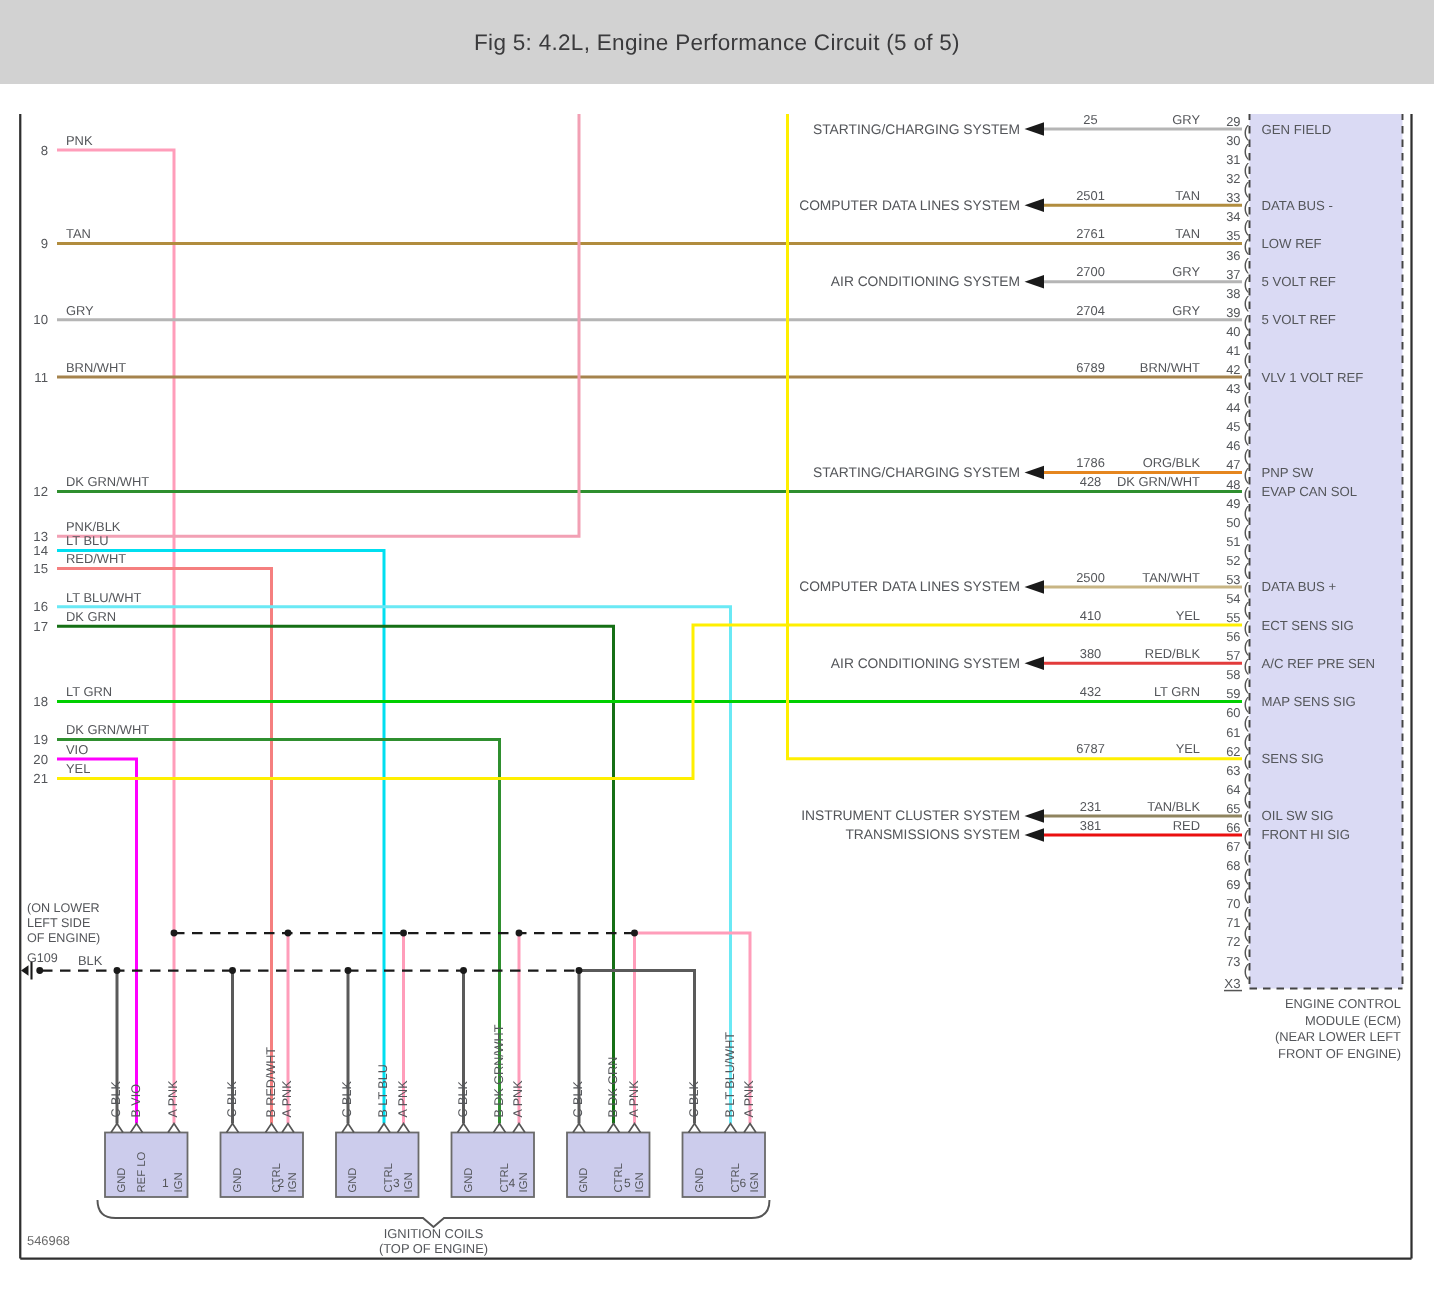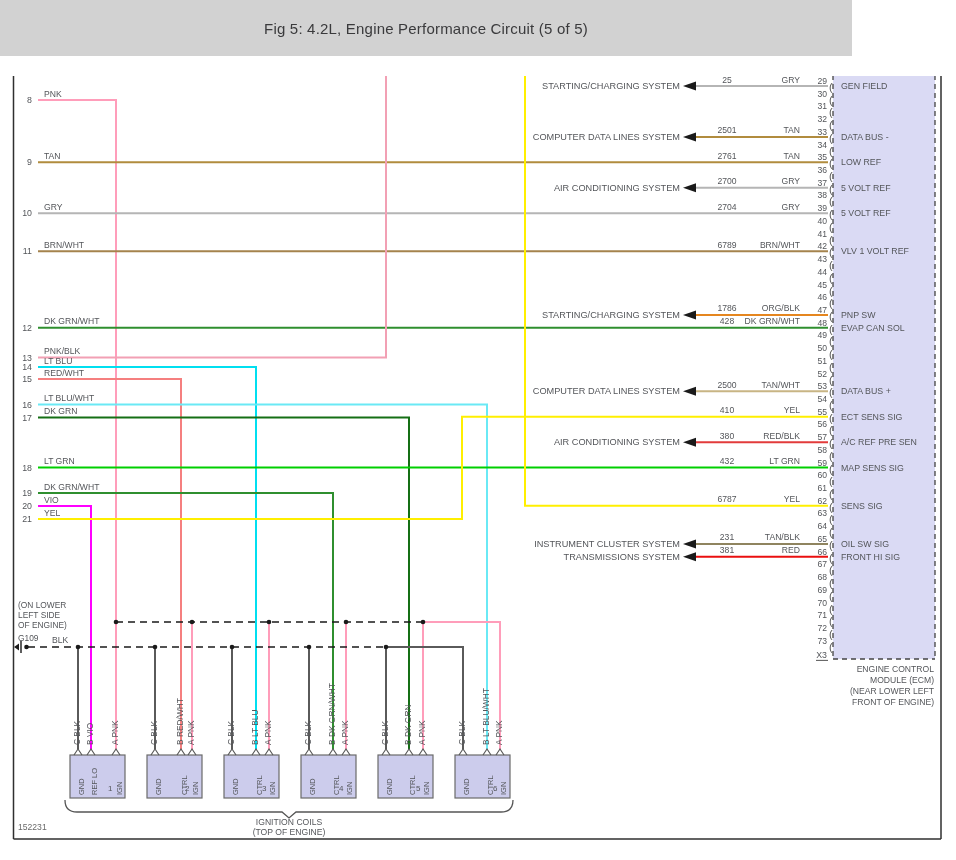--- a/index.html
+++ b/index.html
@@ -1,31 +1,31 @@
 <!DOCTYPE html>
 <html><head>
 <meta charset="utf-8">
 <style>
   html,body{margin:0;padding:0;background:#ffffff;}
   body{width:956px;height:860px;position:relative;overflow:hidden;
        font-family:"Liberation Sans",sans-serif;}
-  #title-bar{position:absolute;left:0;top:0;width:852px;height:56px;
+  #title-bar{position:absolute;left:0;top:0;width:956px;height:56px;
              display:flex;align-items:center;justify-content:center;z-index:5;}
   #title-bar span{font-size:15px;color:#3a3a3c;letter-spacing:.2px;}
   #doc-number{position:absolute;left:18px;top:822px;font-size:8.6px;color:#6a6a6a;z-index:4;}
   svg text{font-family:"Liberation Sans",sans-serif;}
   #diagram{position:absolute;left:0;top:0;z-index:1;}
 </style>
 </head>
 <body>
 
 <div id="title-bar" style="background: rgb(210, 210, 210);">
   <span>Fig 5: 4.2L, Engine Performance Circuit (5 of 5)</span>
 </div>
-<span id="doc-number">152231</span>
+<span id="doc-number">546968</span>
 
 <svg id="diagram" width="956" height="860" viewBox="0 0 956 860">
     <rect x="833" y="70" width="102" height="589" fill="#dadaf4"></rect>
     <line x1="833" y1="75" x2="833" y2="659" stroke="#444" stroke-width="1.3" stroke-dasharray="5 4"></line>
     <line x1="935" y1="75" x2="935" y2="659" stroke="#444" stroke-width="1.3" stroke-dasharray="5 4"></line>
     <line x1="833" y1="659" x2="935" y2="659" stroke="#444" stroke-width="1.3" stroke-dasharray="5 4"></line>
     <polyline points="38,100 116,100 116,749" fill="none" stroke="#ff9dba" stroke-width="2"></polyline>
     <text x="32" y="103" font-size="8.8" fill="#54565a" text-anchor="end">8</text>
     <text x="44" y="96.5" font-size="8.6" fill="#54565a">PNK</text>
     <polyline points="38,162.32 828,162.32" fill="none" stroke="#b18c3e" stroke-width="2"></polyline>

